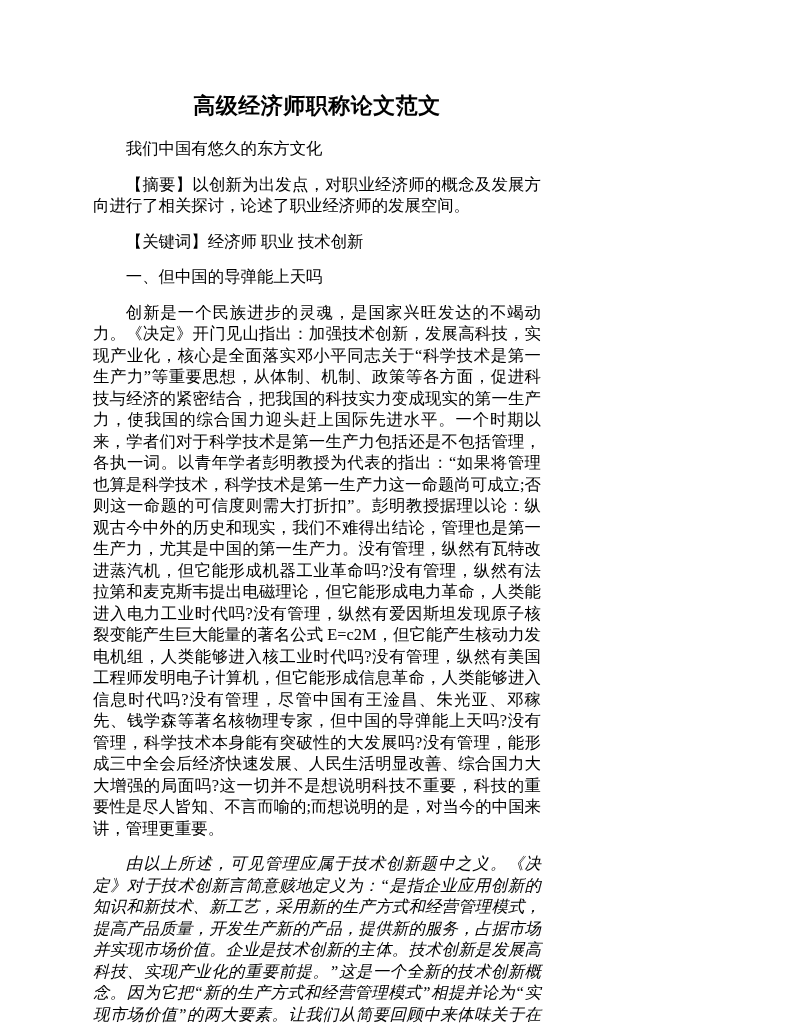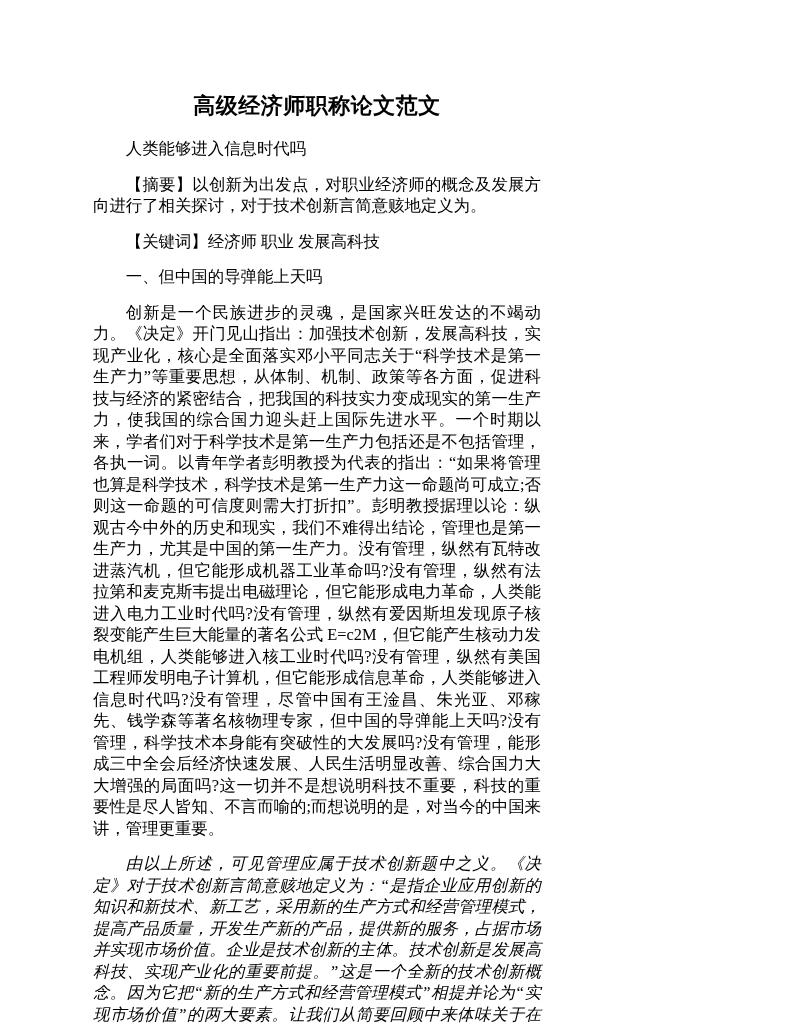--- a/index.html
+++ b/index.html
@@ -41,24 +41,24 @@
     margin-bottom: 0;
     font-style: italic;
   }
 </style>
 </head>
 <body>
 
 <div class="page">
   <h1 class="doc-title">高级经济师职称论文范文</h1>
 
-  <p class="para">人类能够进入信息时代吗</p>
+  <p class="para">我们中国有悠久的东方文化</p>
 
-  <p class="para">【摘要】以创新为出发点，对职业经济师的概念及发展方向进行了相关探讨，对于技术创新言简意赅地定义为。</p>
+  <p class="para">【摘要】以创新为出发点，对职业经济师的概念及发展方向进行了相关探讨，论述了职业经济师的发展空间。</p>
 
-  <p class="para">【关键词】经济师 职业 发展高科技</p>
+  <p class="para">【关键词】经济师 职业 技术创新</p>
 
   <p class="para">一、但中国的导弹能上天吗</p>
 
   <p class="para">创新是一个民族进步的灵魂，是国家兴旺发达的不竭动力。《决定》开门见山指出：加强技术创新，发展高科技，实现产业化，核心是全面落实邓小平同志关于“科学技术是第一生产力”等重要思想，从体制、机制、政策等各方面，促进科技与经济的紧密结合，把我国的科技实力变成现实的第一生产力，使我国的综合国力迎头赶上国际先进水平。一个时期以来，学者们对于科学技术是第一生产力包括还是不包括管理，各执一词。以青年学者彭明教授为代表的指出：“如果将管理也算是科学技术，科学技术是第一生产力这一命题尚可成立;否则这一命题的可信度则需大打折扣”。彭明教授据理以论：纵观古今中外的历史和现实，我们不难得出结论，管理也是第一生产力，尤其是中国的第一生产力。没有管理，纵然有瓦特改进蒸汽机，但它能形成机器工业革命吗?没有管理，纵然有法拉第和麦克斯韦提出电磁理论，但它能形成电力革命，人类能进入电力工业时代吗?没有管理，纵然有爱因斯坦发现原子核裂变能产生巨大能量的著名公式 E=c2M，但它能产生核动力发电机组，人类能够进入核工业时代吗?没有管理，纵然有美国工程师发明电子计算机，但它能形成信息革命，人类能够进入信息时代吗?没有管理，尽管中国有王淦昌、朱光亚、邓稼先、钱学森等著名核物理专家，但中国的导弹能上天吗?没有管理，科学技术本身能有突破性的大发展吗?没有管理，能形成三中全会后经济快速发展、人民生活明显改善、综合国力大大增强的局面吗?这一切并不是想说明科技不重要，科技的重要性是尽人皆知、不言而喻的;而想说明的是，对当今的中国来讲，管理更重要。</p>
 
   <p class="para">由以上所述，可见管理应属于技术创新题中之义。《决定》对于技术创新言简意赅地定义为：“是指企业应用创新的知识和新技术、新工艺，采用新的生产方式和经营管理模式，提高产品质量，开发生产新的产品，提供新的服务，占据市场并实现市场价值。企业是技术创新的主体。技术创新是发展高科技、实现产业化的重要前提。”这是一个全新的技术创新概念。因为它把“新的生产方式和经营管理模式”相提并论为“实现市场价值”的两大要素。让我们从简要回顾中来体味关于在技术创新中管理模式的创新与发展。18 世纪的英国工业革命，产生了亚当?斯密斯的《国富论》;本世纪的美国产业革命产出了亨利?福特的流水线生产，泰勒的科学管理论;本世纪 60 年代的日本经济起飞，引导出全面质量管理 TQC、丰田精益生产方式等新的管理理论。我国在建立社会主义市场经济体制中，把管理科学列为现代企业制度的四大特征之一，反映了对管理理论的高度重视。我们中国有悠久的东方文化，提倡天人合一和万物人为大，成为“以人为本”管理思想的哲学基础，从根本上揭示了社会和企业各种问题的症结。这正是西方管理学家们目前所热衷的。《</p>
 </div>
 
 </body></html>

